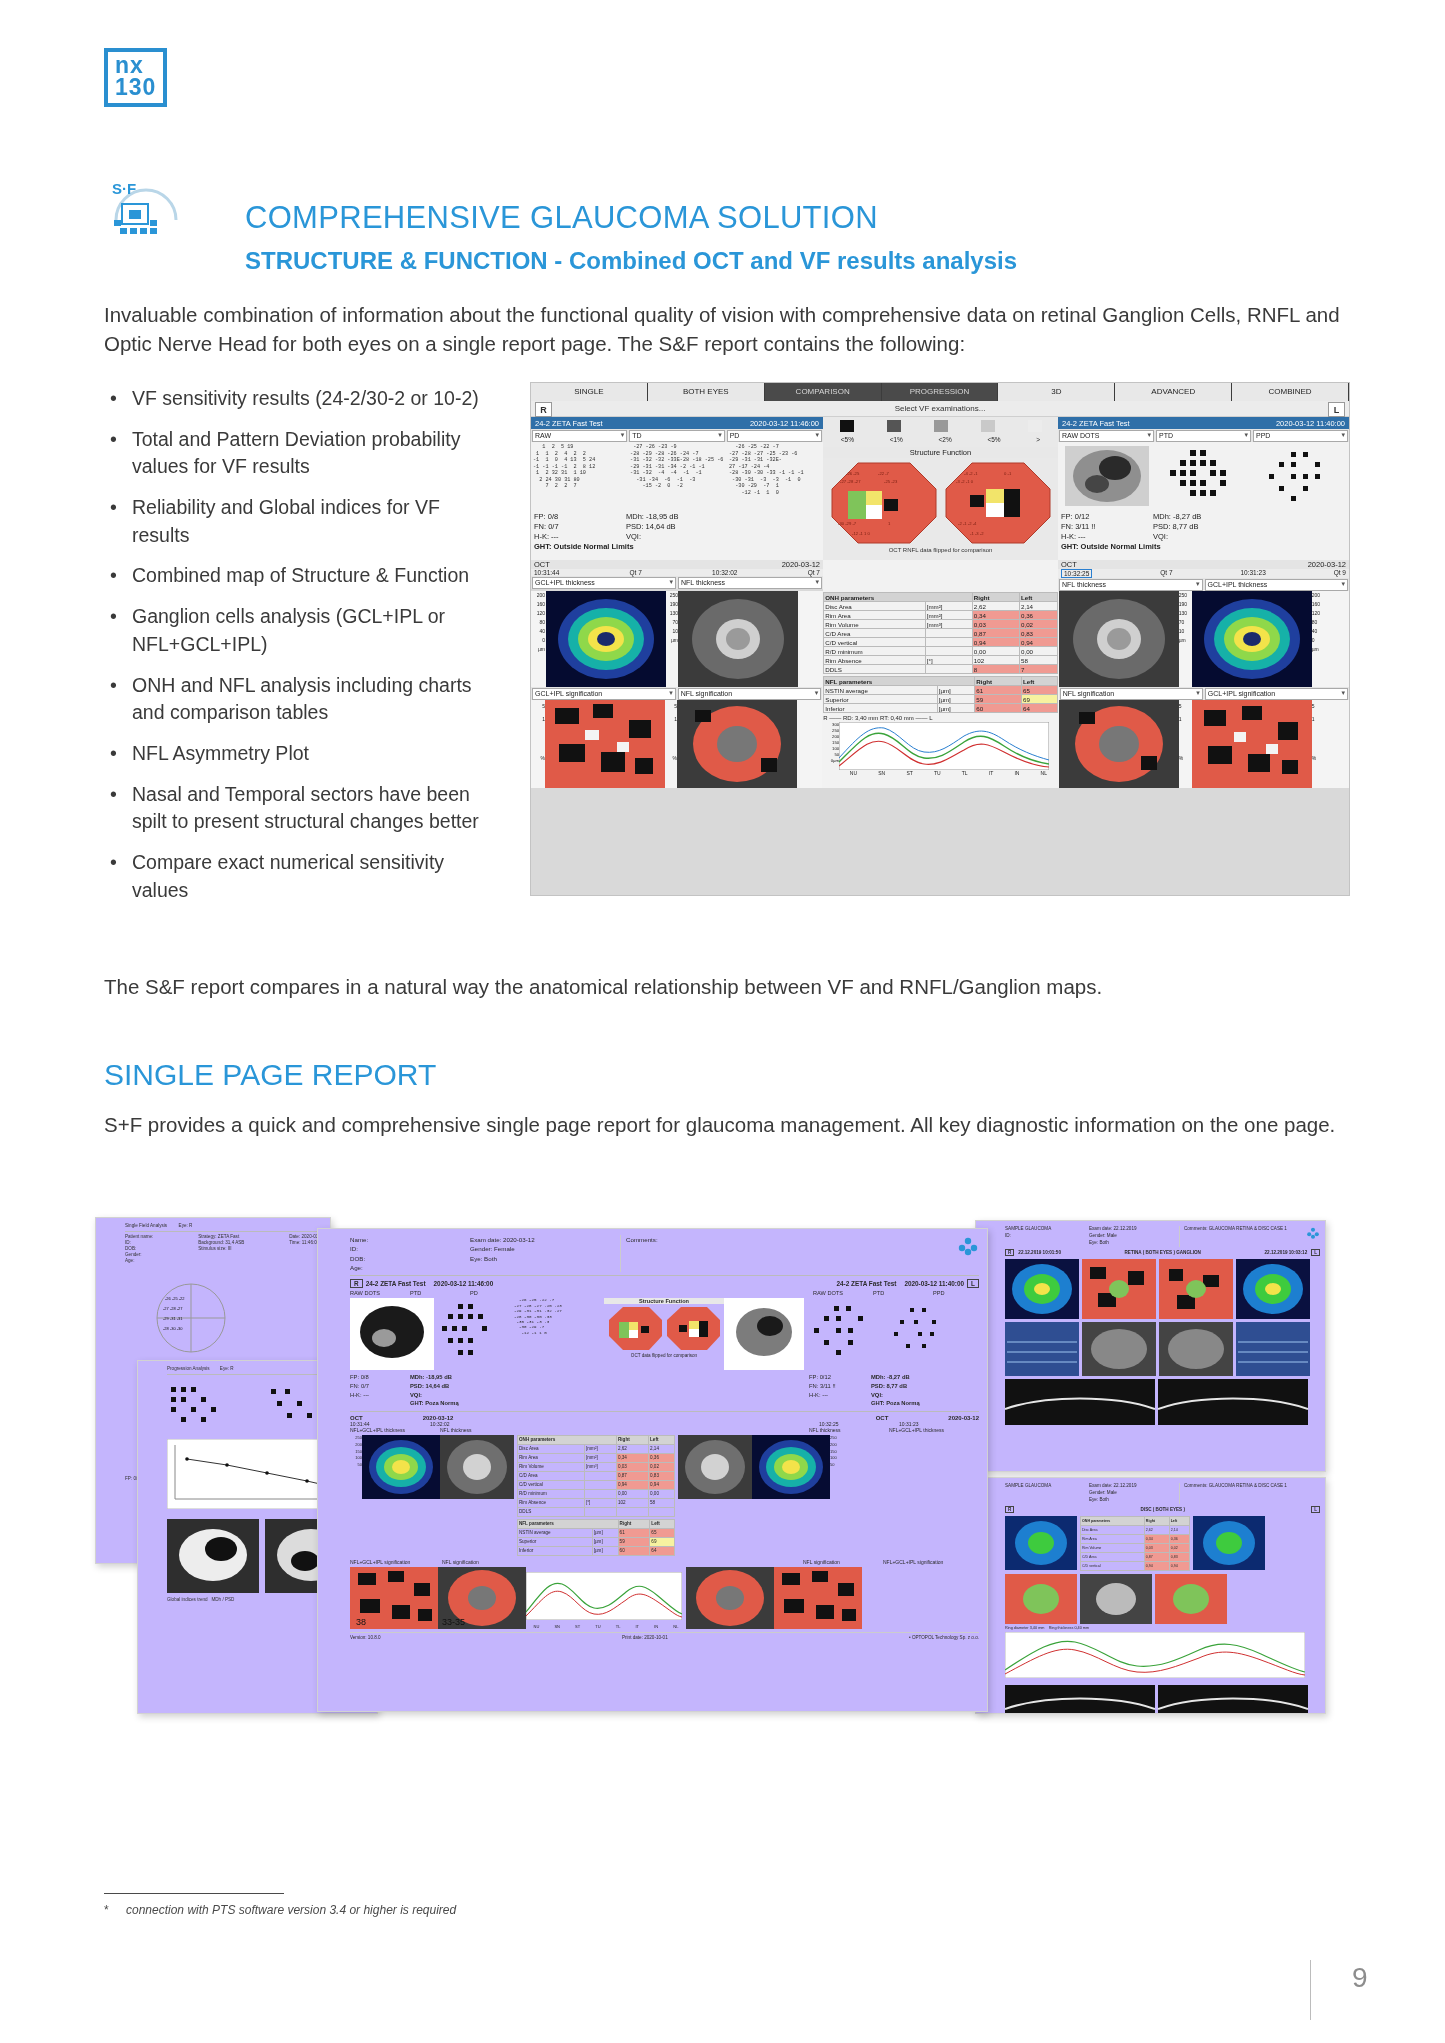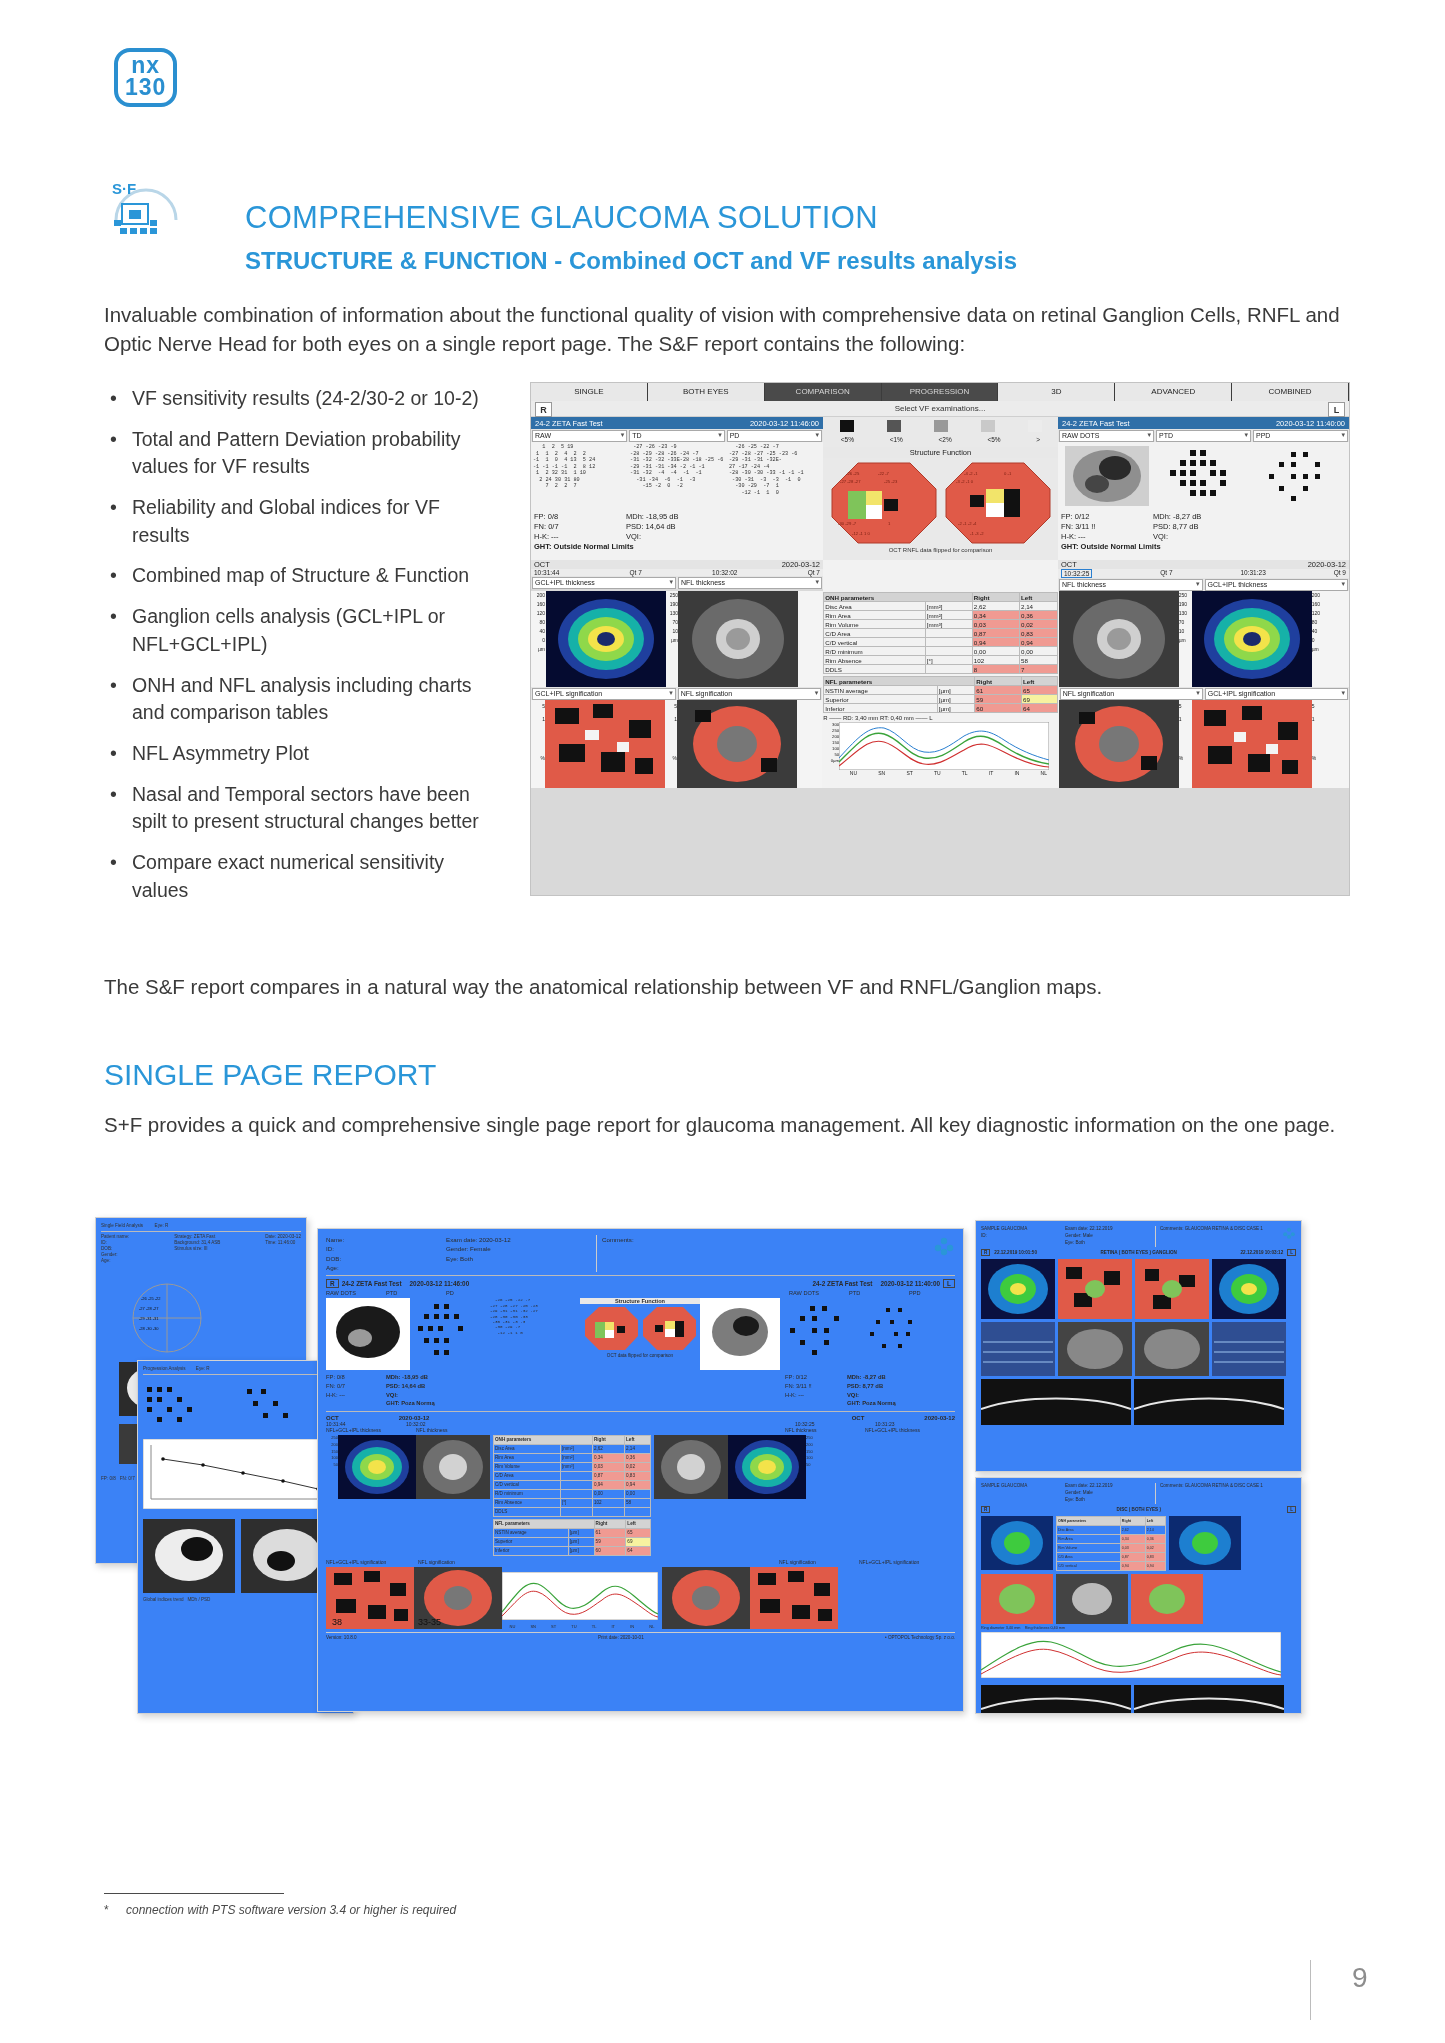--- a/index.html
+++ b/index.html
@@ -14,25 +14,24 @@
   
   .logo-wrap { position:absolute; left:104px; top:48px; display:flex; align-items:center; }
   .logo-revo {
     font-family:"Liberation Sans", sans-serif;
     font-weight:bold; font-style:italic;
     font-size:72px; letter-spacing:-2px;
     color:#2a8fd0;
     line-height:1;
   }
   .logo-nx {
-    margin-left:10px;
     border:4px solid #2a8fd0;
-    border-radius:16px;
+    border-radius:0;
     padding:3px 7px 4px 7px;
-    display:flex; flex-direction:column; align-items:center; justify-content:center;
+    display:flex; flex-direction:column; justify-content:center;
     line-height:0.95;
   }
   .logo-nx .l1 { font-size:23px; font-weight:bold; color:#2a8fd0; letter-spacing:1px; }
   .logo-nx .l2 { font-size:23px; font-weight:bold; color:#2a8fd0; letter-spacing:1px; }
 
   
   .sf-badge {
     position:absolute; left:108px; top:178px;
     width:78px; height:60px;
   }
@@ -128,21 +127,21 @@
   .metrics { font-size:7.5px; line-height:1.35; padding:2px 3px; background:#f2f2f2; }
   .sfbox { background:#e8e8e8; text-align:center; font-size:7.5px; }
   .tblhdr { background:#d3d3d3; font-weight:bold; }
   table.oct { border-collapse:collapse; width:100%; font-size:6.2px; }
   table.oct td { border:1px solid #bbb; padding:0 1px; height:8px; }
   .redcell { background:#f09a92; }
   .yellowcell { background:#f7f2a0; }
 
   
   .montage { position:absolute; left:95px; top:1212px; width:1260px; height:540px; }
-  .sheet { position:absolute; background:#3b82f6; border:1px solid #d2d2d2; box-shadow:2px 3px 7px rgba(0,0,0,0.18); overflow:hidden; }
+  .sheet { position:absolute; background:#c4b5fd; border:1px solid #d2d2d2; box-shadow:2px 3px 7px rgba(0,0,0,0.18); overflow:hidden;padding-left:24px; }
   .center-sheet { left:222px; top:16px; width:645px; height:482px; z-index:5; }
   .sheet-a { left:0px; top:5px; width:210px; height:345px; z-index:2; }
   .sheet-b { left:42px; top:148px; width:215px; height:352px; z-index:3; }
   .sheet-c { left:880px; top:8px; width:325px; height:250px; z-index:2; }
   .sheet-d { left:880px; top:265px; width:325px; height:235px; z-index:2; }
   .tiny { font-size:4.6px; line-height:1.3; color:#333; }
 </style>
 </head>
 <body>
 

